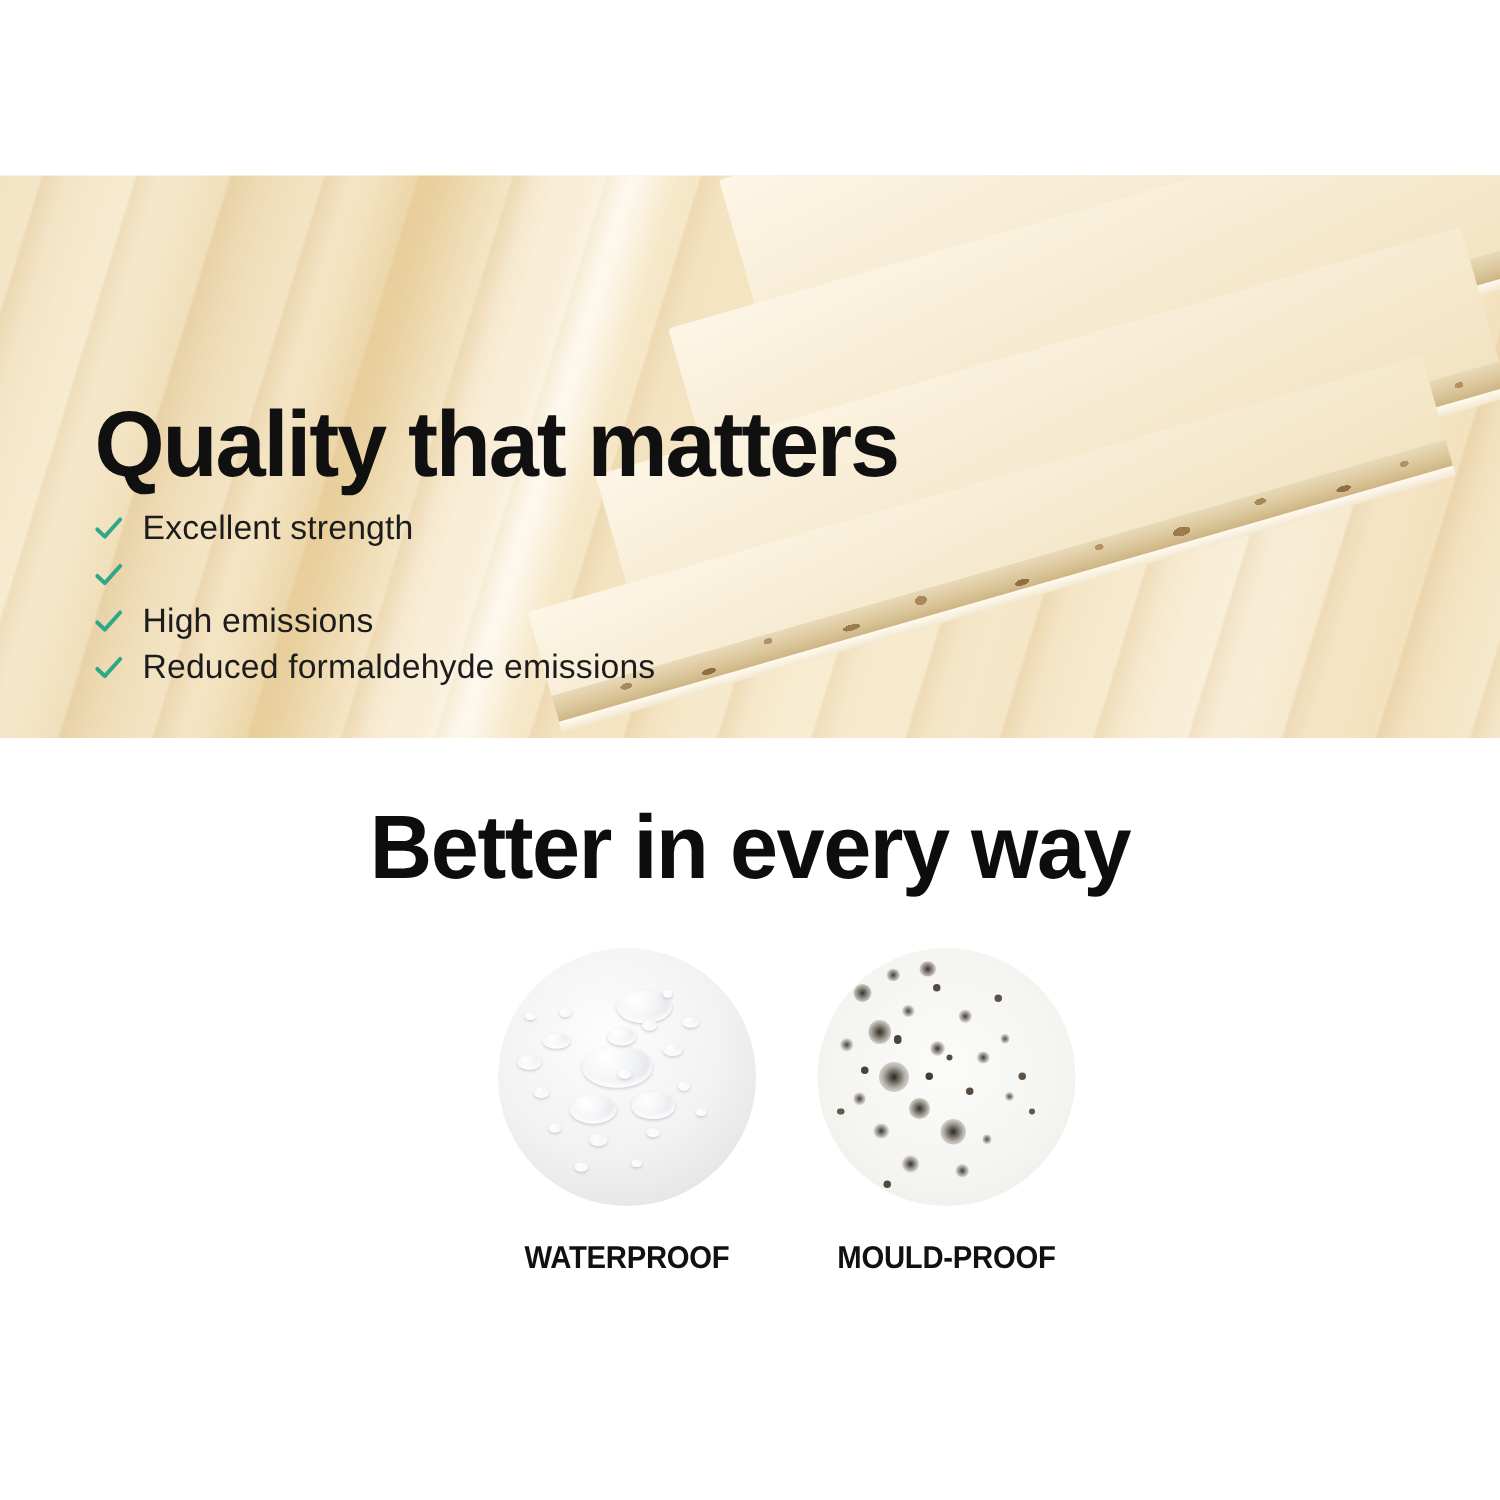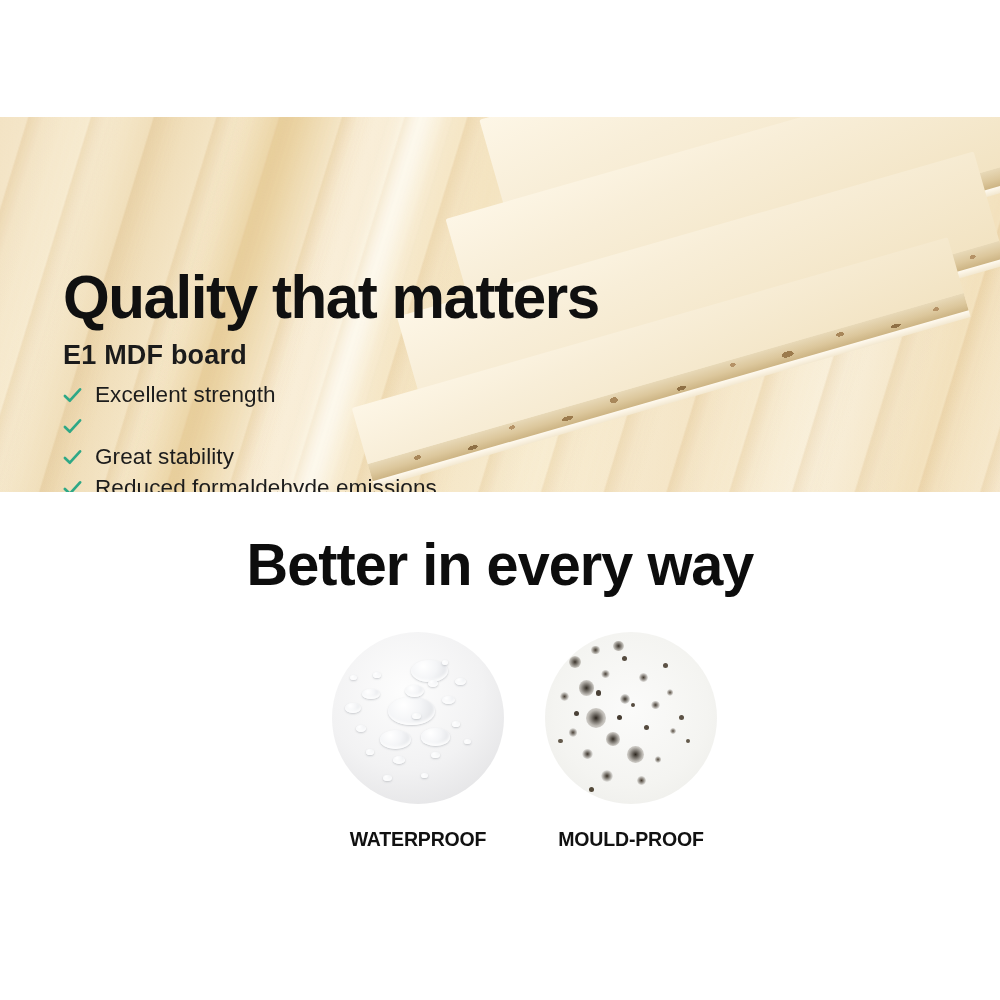--- a/index.html
+++ b/index.html
@@ -222,21 +222,20 @@
 
     <div class="board" style="left:-80px; top:330px; width:620px; height:60px; transform:rotate(-16deg);">
       <div class="face"></div>
         <div class="edge"></div>
         <div class="lip"></div>
     </div>
   </div>
 
   <div class="head-block">
     <div class="title">Quality that matters</div>
-    <div class="subtitle">E1 MDF board</div>
 
     <ul class="bullets">
       <li>
         <span class="tick">
           <svg viewBox="0 0 20 20" width="19" height="19">
               <path d="M2 10.5 L7.2 15.5 L18 3.5" fill="none" stroke="#2EA886" stroke-width="2.8" stroke-linecap="round" stroke-linejoin="round"></path>
             </svg>
         </span>
         <span>Excellent strength</span>
       </li>
@@ -246,21 +245,21 @@
               <path d="M2 10.5 L7.2 15.5 L18 3.5" fill="none" stroke="#2EA886" stroke-width="2.8" stroke-linecap="round" stroke-linejoin="round"></path>
             </svg>
         </span>
       </li>
       <li>
         <span class="tick">
           <svg viewBox="0 0 20 20" width="19" height="19">
               <path d="M2 10.5 L7.2 15.5 L18 3.5" fill="none" stroke="#2EA886" stroke-width="2.8" stroke-linecap="round" stroke-linejoin="round"></path>
             </svg>
         </span>
-        <span>Great stability</span>
+        <span>High emissions</span>
       </li>
       <li>
         <span class="tick">
           <svg viewBox="0 0 20 20" width="19" height="19">
               <path d="M2 10.5 L7.2 15.5 L18 3.5" fill="none" stroke="#2EA886" stroke-width="2.8" stroke-linecap="round" stroke-linejoin="round"></path>
             </svg>
         </span>
         <span>Reduced formaldehyde emissions</span>
       </li>
 

